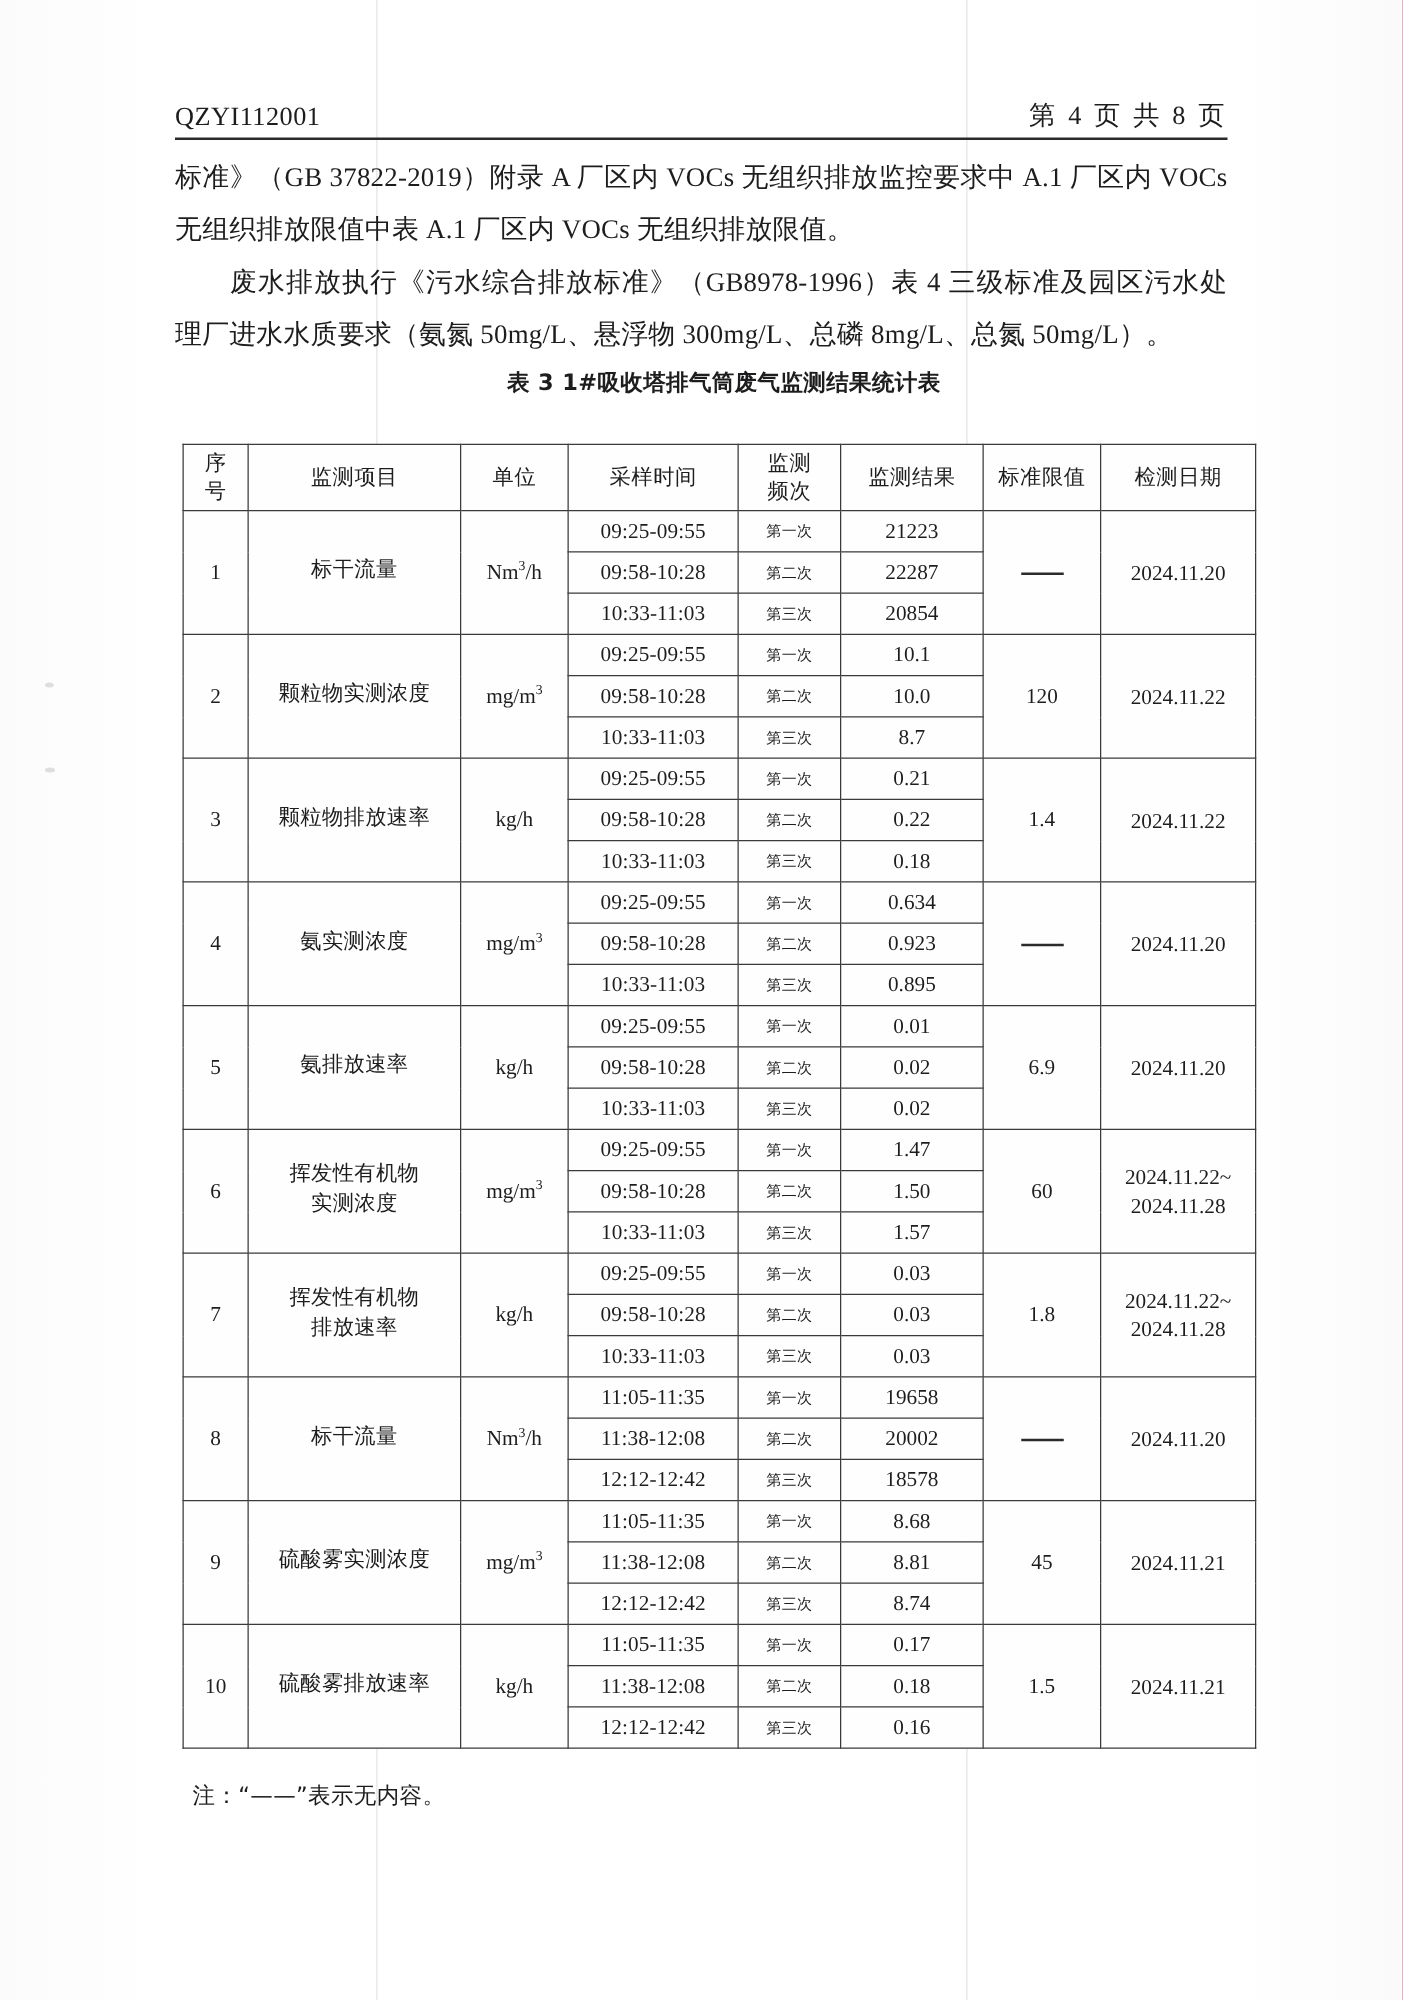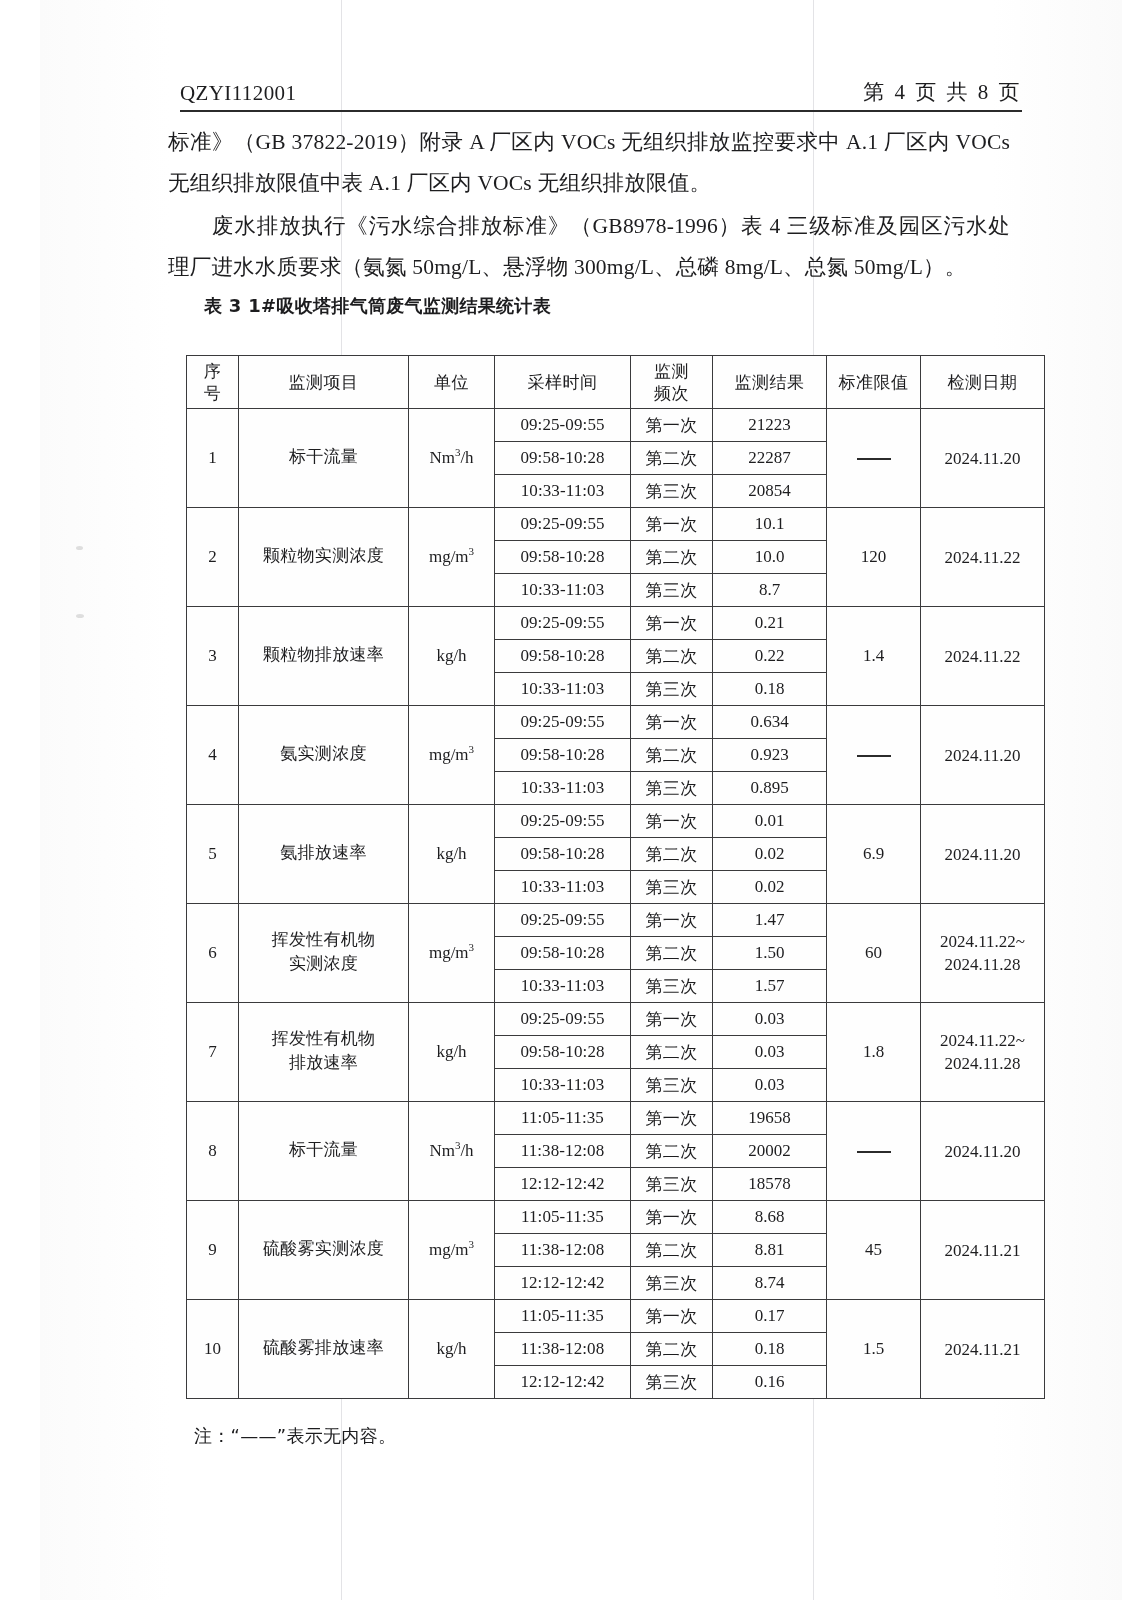--- a/index.html
+++ b/index.html
@@ -8,21 +8,20 @@
     background:#ffffff;
     font-family:"Liberation Serif","DejaVu Serif",serif;
     color:#1d1d1f;
     position:relative;
     overflow:hidden;
   }
   
   .page{
     position:absolute;inset:0;
     background:#ec4899;
-    margin-left:40px;
   }
   .paper-tint{
     position:absolute;inset:0;
     background:linear-gradient(90deg,#fbfbfb 0%,#ffffff 12%,#ffffff 88%,#fafafa 100%);
     pointer-events:none;
   }
   
   .crease{
     position:absolute;top:0;bottom:0;width:1px;
     background:#d9d9dd;opacity:.75;pointer-events:none;
@@ -49,41 +48,42 @@
     font-size:21px;
     font-family:Liberation Serif, serif;
     letter-spacing:2.5px;
     text-align:center;
   }
   .header-rule{
     position:absolute;left:140px;top:110px;width:842px;height:2px;background:#2b2b2b;
   }
 
   
-  .body-wrap{position:absolute;left:128px;top:122px;width:842px;}
+  .body-wrap{position:absolute;left:140px;top:122px;width:842px;}
   p.para{
     margin:0 0 2px 0;
     font-size:21.5px;
     line-height:41px;
     text-align:justify;
     text-justify:inter-ideograph;
     letter-spacing:.2px;
   }
   p.para.indent{text-indent:44px;}
 
   h2.section{
     margin:14px 0 0 0;
     font-size:23px;
     font-weight:bold;
     font-family:"DejaVu Sans","Liberation Sans",sans-serif;
     letter-spacing:1px;
   }
 
   .table-caption{
     margin:6px 0 6px 0;
+    text-align:center;
     font-size:18px;
     font-weight:bold;
     font-family:"DejaVu Sans","Liberation Sans",sans-serif;
     letter-spacing:.3px;
     padding-left:36px;
   }
 
   
   .tbl-wrap{position:absolute;left:146px;top:355px;width:828px;}
   table.result{
@@ -111,21 +111,21 @@
   table.result td{height:32px;}
   td.c-no{font-size:17px;}
   td.c-item{
     font-family:Liberation Mono, monospace;
     font-size:17px;line-height:24px;letter-spacing:.3px;
   }
   td.c-unit{font-size:17px;}
   td.c-time{font-size:17px;letter-spacing:.1px;}
   td.c-freq{
     font-family:Liberation Serif, serif;
-    font-size:17px;letter-spacing:.3px;
+    font-size:12px;letter-spacing:.3px;
   }
   td.c-val{font-size:17px;}
   td.c-limit{font-size:17px;}
   td.c-date{font-size:17px;line-height:23px;}
   .dash{
     display:inline-block;width:34px;height:2px;background:#2b2b2b;
     vertical-align:middle;
   }
   sup{font-size:11px;vertical-align:super;line-height:0;}
   .two-line{white-space:pre-line;}

